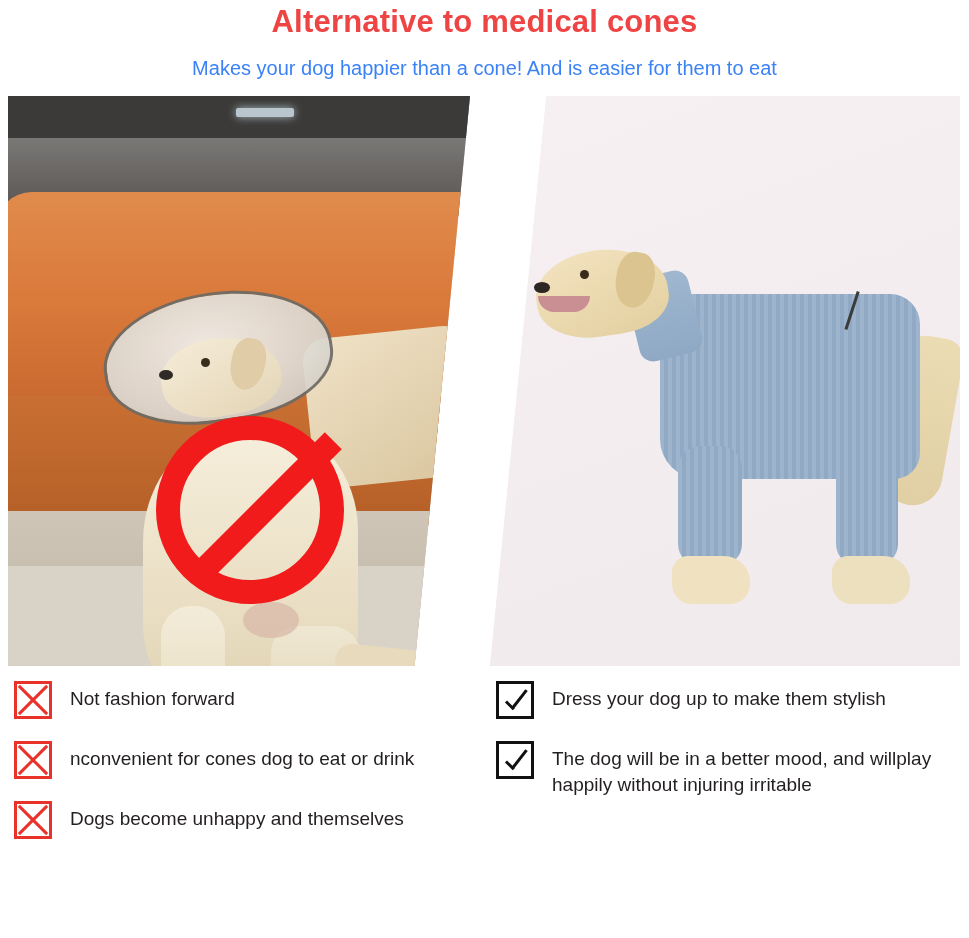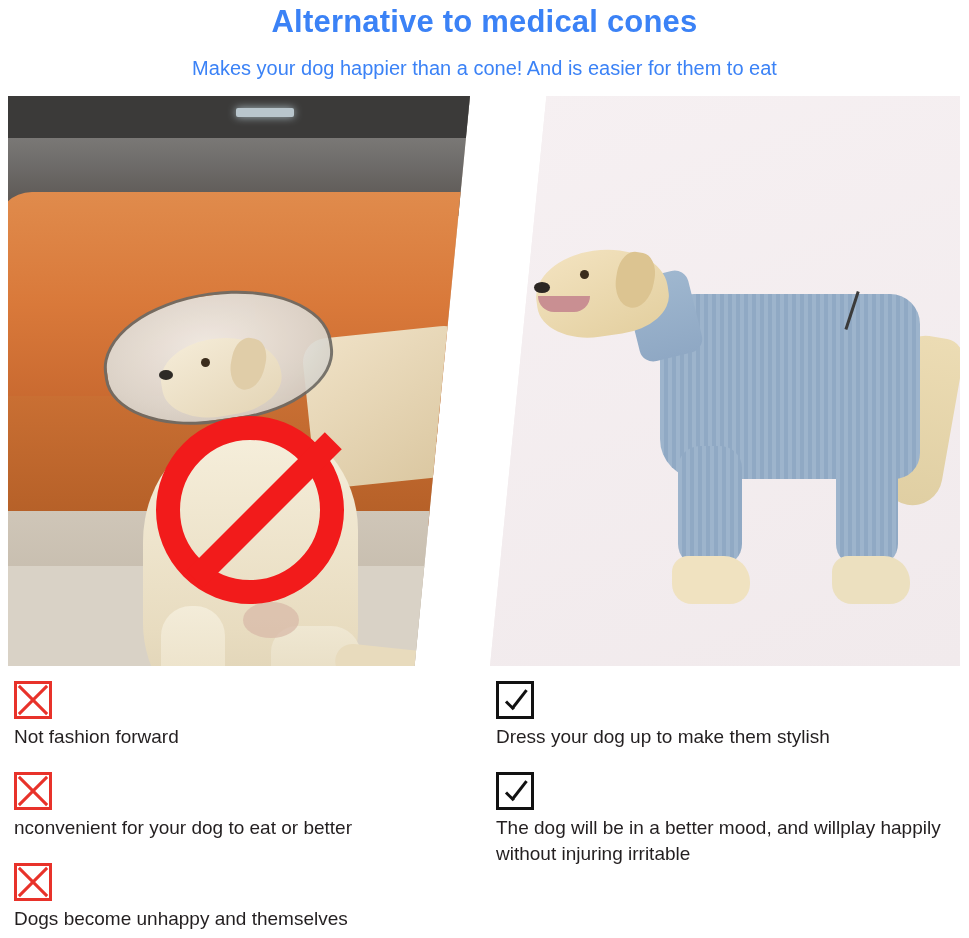--- a/index.html
+++ b/index.html
@@ -17,21 +17,21 @@
     width: 969px;
     height: 938px;
     background: #ffffff;
   }
 
   
   .headline {
     text-align: center;
     font-size: 31px;
     font-weight: bold;
-    color: #3b82f6;
+    color: #ef4444;
     letter-spacing: 0.2px;
     padding-top: 2px;
     line-height: 40px;
   }
   .subhead {
     text-align: center;
     font-size: 20px;
     color: #3b82f6;
     line-height: 28px;
     margin-top: 12px;
@@ -240,21 +240,20 @@
     position: absolute;
     top: 0;
   }
   .col-left { left: 14px; width: 470px; }
   .col-right { left: 496px; width: 470px; }
 
   .row {
     display: flex;
     align-items: flex-start;
     margin-bottom: 22px;
-    flex-direction: column;
   }
   .row .box {
     flex: 0 0 auto;
     width: 38px; height: 38px;
     margin-right: 18px;
     position: relative;
   }
   .row .text {
     font-size: 19px;
     color: #231f20;
@@ -367,21 +366,21 @@
       <div class="row">
         <div class="box">
             <div class="xbox"></div>
           </div>
         <div class="text">Not fashion forward</div>
       </div>
       <div class="row">
         <div class="box">
             <div class="xbox"></div>
           </div>
-        <div class="text">nconvenient for your dog to eat or better</div>
+        <div class="text">nconvenient for cones dog to eat or drink</div>
       </div>
       <div class="row">
         <div class="box">
             <div class="xbox"></div>
           </div>
         <div class="text">Dogs become unhappy and themselves</div>
       </div>
     </div>
 
     <div class="col col-right">

